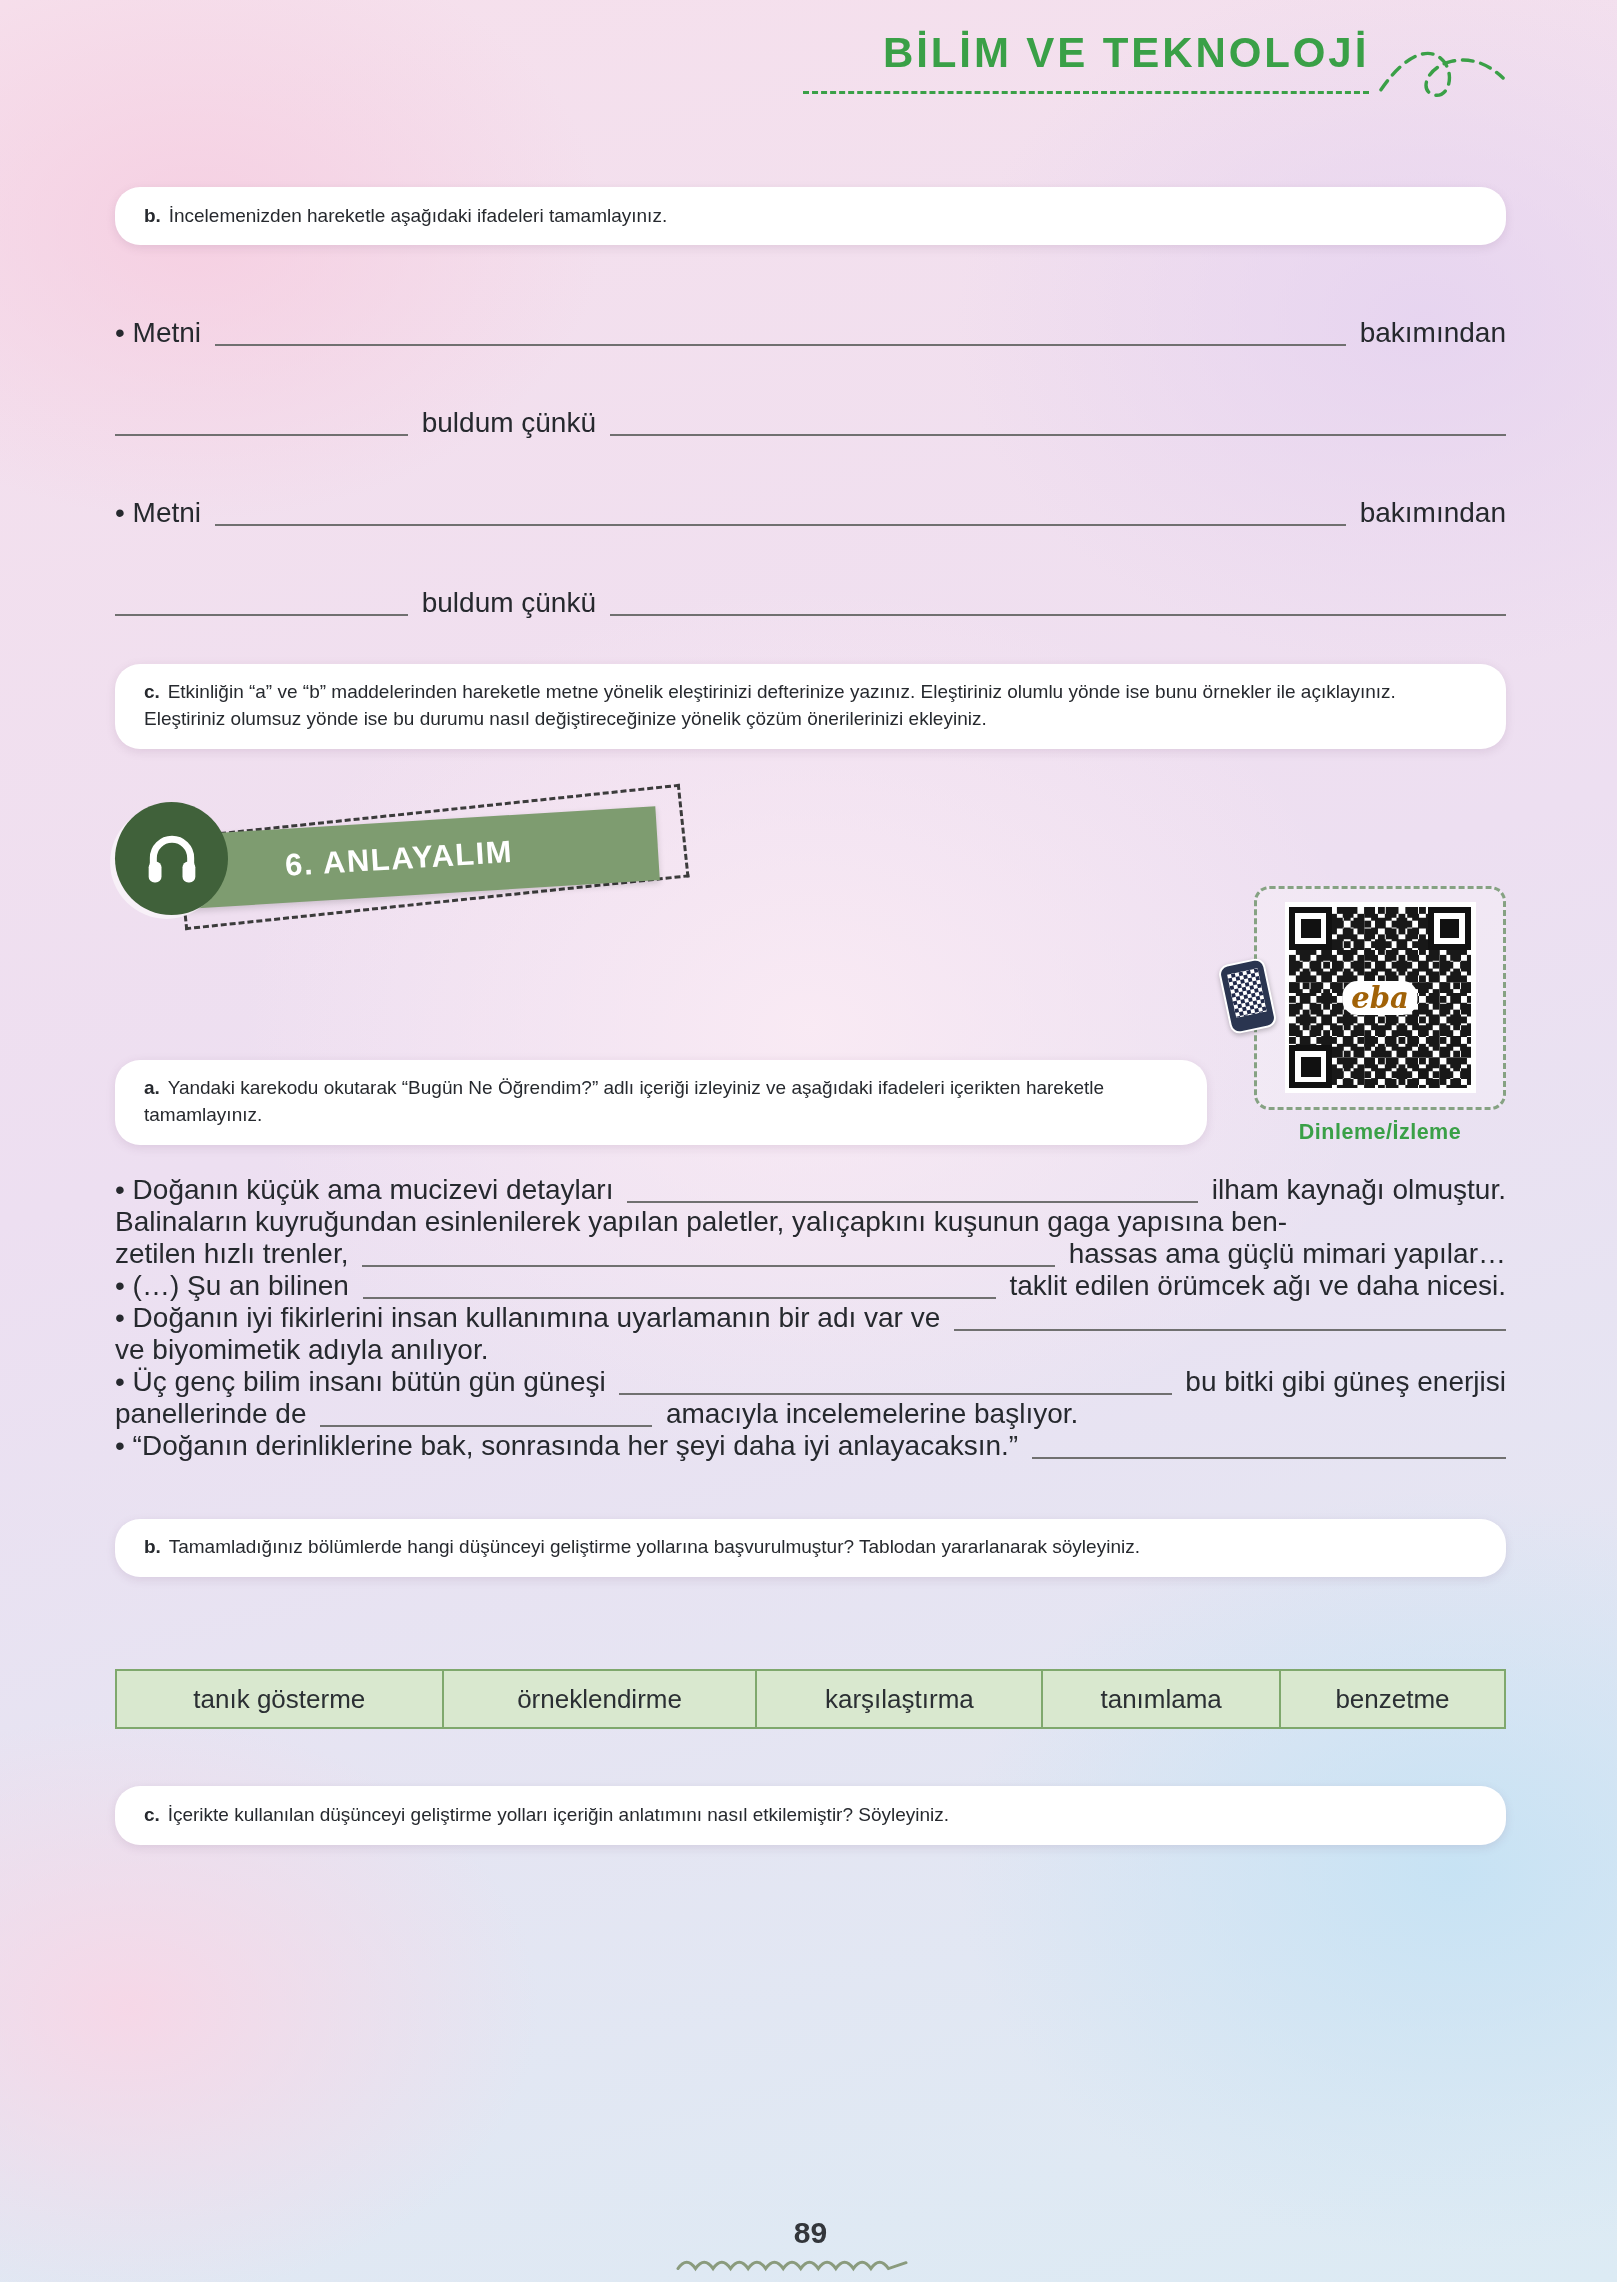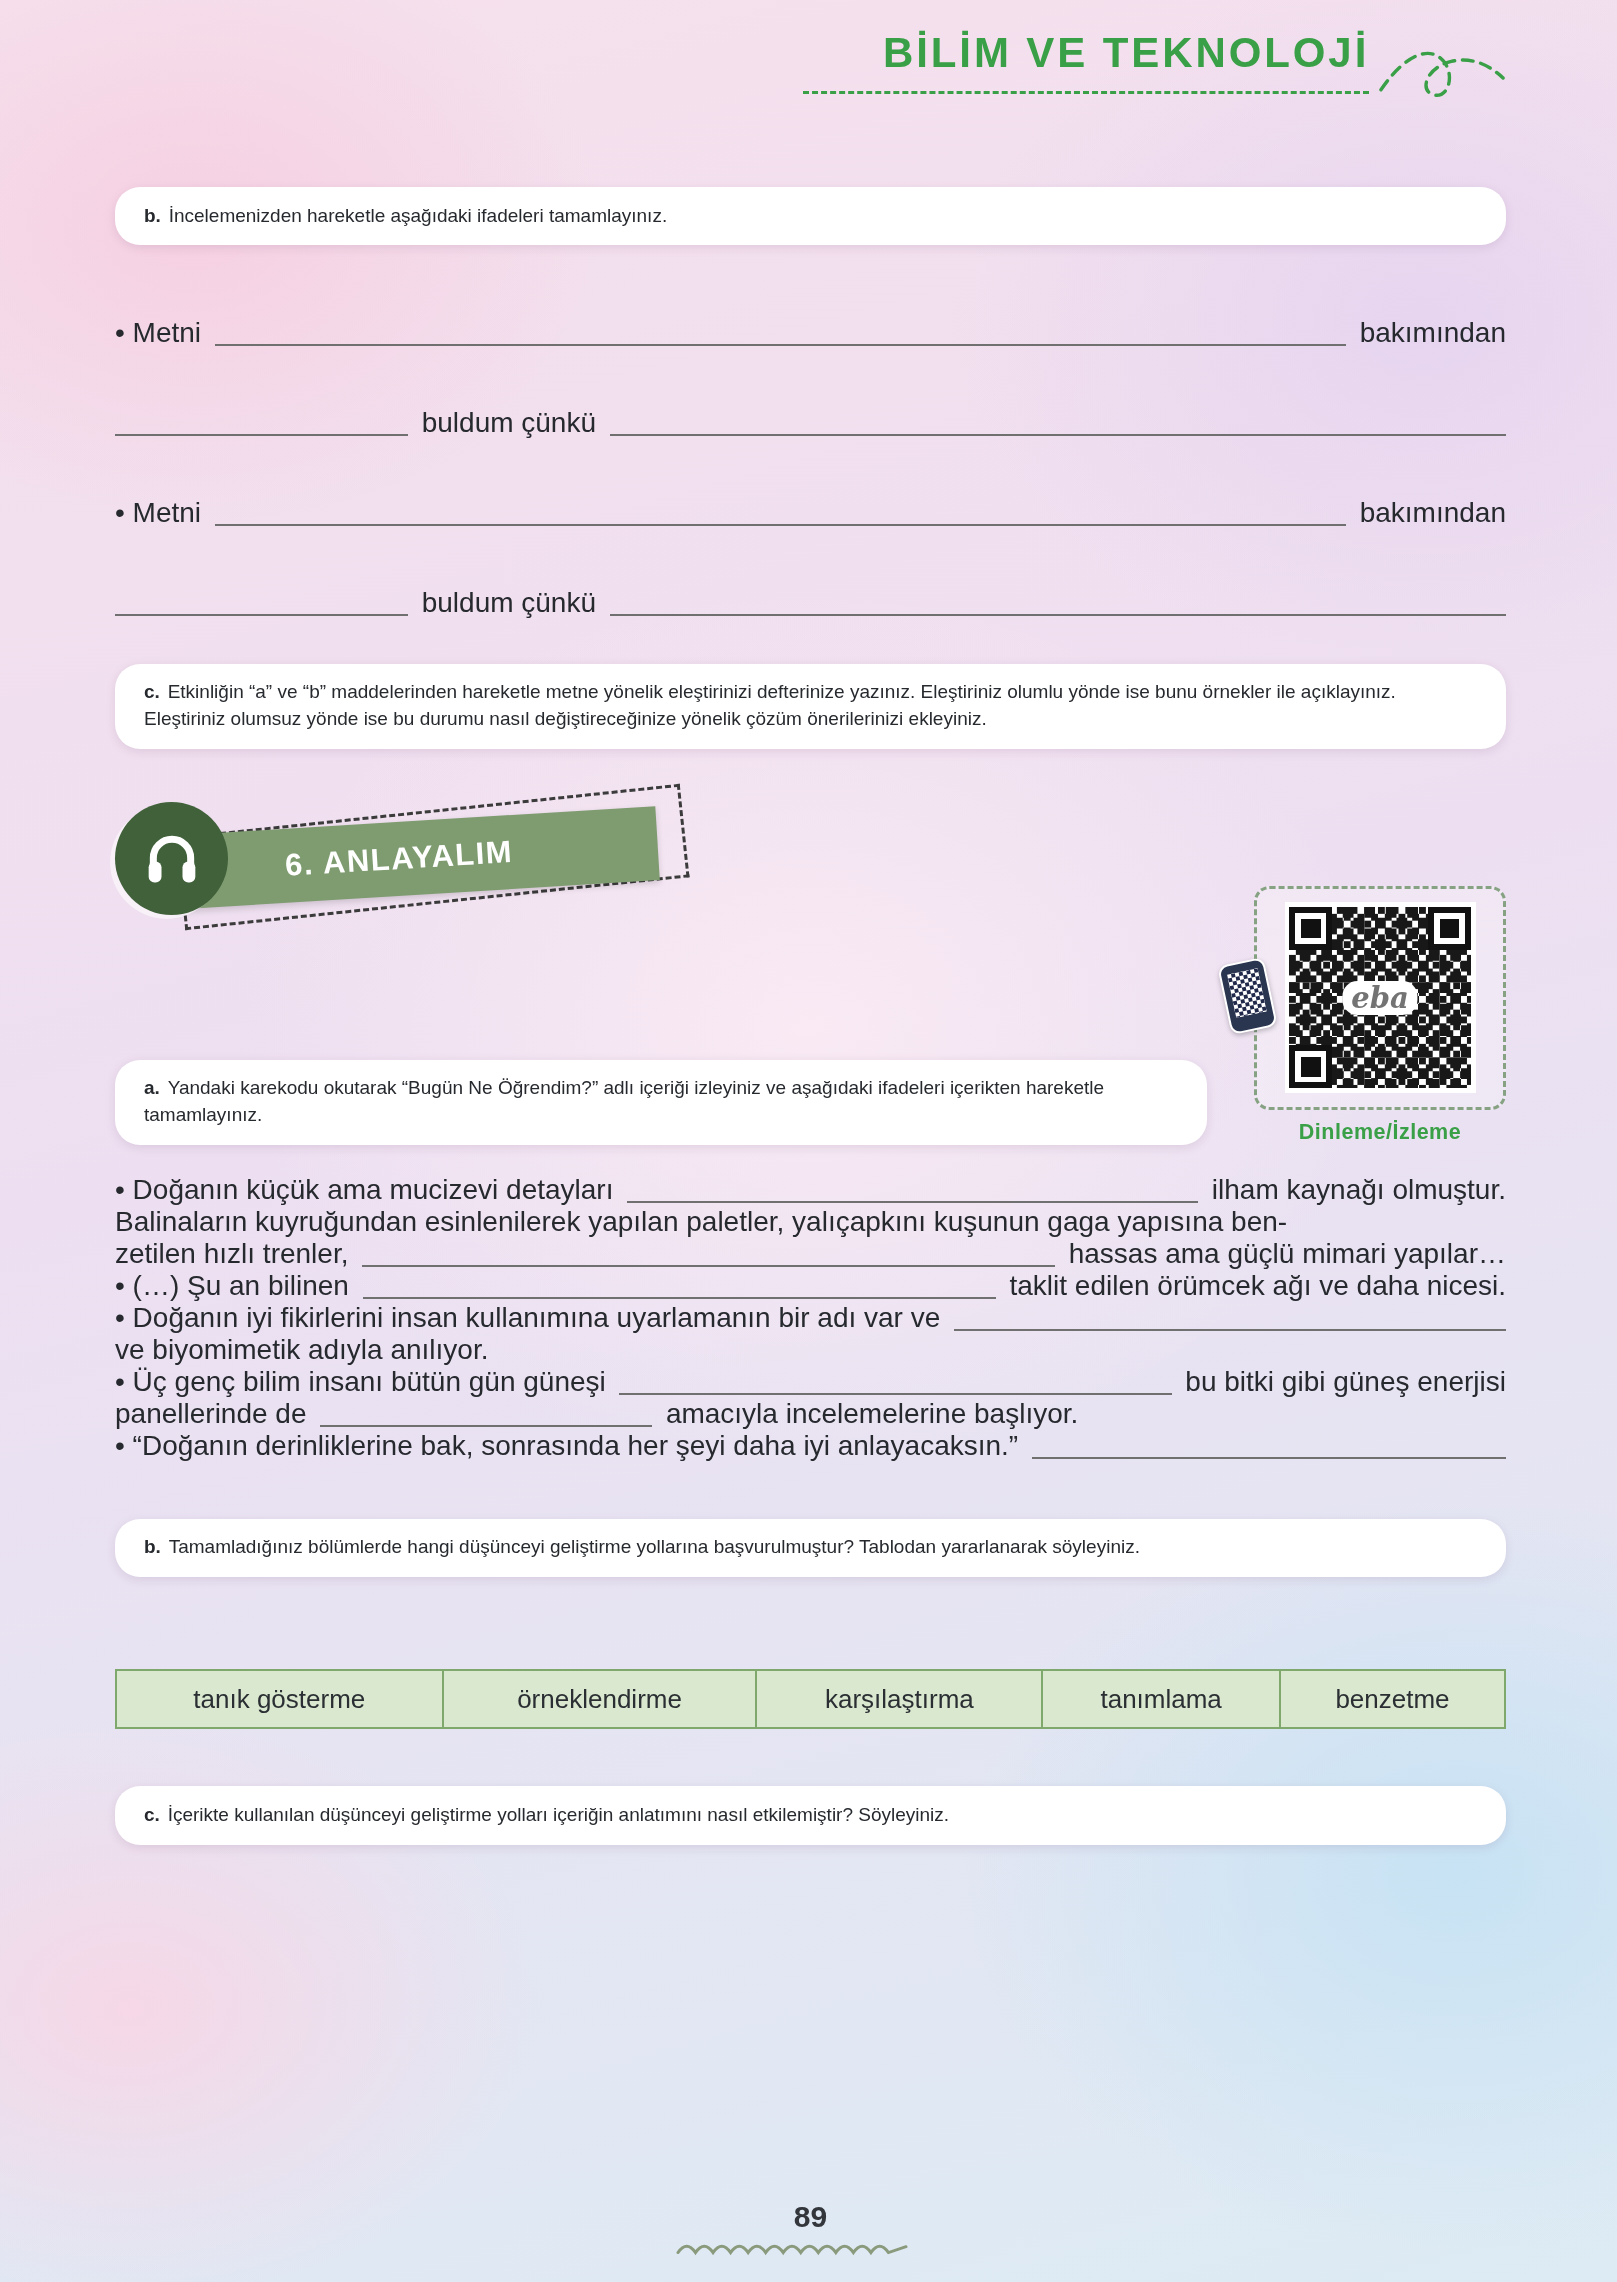--- a/index.html
+++ b/index.html
@@ -100,21 +100,21 @@
       repeating-conic-gradient(#181818 0% 25%, rgba(255,255,255,0) 0% 50%),
       repeating-conic-gradient(#181818 0% 25%, #ffffff 0% 50%);
     background-size:21.5px 21.5px, 13.7px 13.7px;
   }
   .qr-finder{ position:absolute; width:43px; height:43px; background:#fff; border:6.8px solid #111; }
   .qr-finder::after{ content:""; position:absolute; inset:5.9px; background:#111; }
   .qr-tl{ top:4.9px; left:4.9px; } .qr-tr{ top:4.9px; right:4.9px; } .qr-bl{ bottom:4.9px; left:4.9px; }
   .qr-logo{
     position:absolute; top:50%; left:50%; transform:translate(-50%,-50%);
     background:#fff; padding:0 8.8px; border-radius:15px;
-    color:#737373; font-weight:bold; font-style:italic; font-size:29px;
+    color:#a16207; font-weight:bold; font-style:italic; font-size:29px;
     font-family:"DejaVu Serif", serif;
   }
   .phone{
     position:absolute; left:-33px; top:72px; width:47px; height:70px;
     background:#2a3550; border:2.9px solid #fff; border-radius:9.8px;
     transform:rotate(-12deg); box-shadow:0 2px 4.9px rgba(0,0,0,.25); z-index:4;
   }
   .phone-screen{
     position:absolute; inset:7.8px 5.9px 13.7px 5.9px; background:#fff;
     background-image:repeating-conic-gradient(#20294a 0% 25%, #ffffff 0% 50%);
@@ -130,21 +130,21 @@
   
   .methods-table{
     width:100%; margin-top:92px; border-collapse:collapse;padding-left:8px;
   }
   .methods-table td{
     border:2.4px solid #7fa86d; background:#d9e8cf;
     text-align:center; font-size:26px; padding:12.7px 5.9px; color:#2b2f33;
   }
 
   
-  .footer{ margin-top:auto; padding-bottom:23px; text-align:center; }
+  .footer{ margin-top:auto; padding-bottom:7px; text-align:center; }
   .page-num{ font-size:30px; font-weight:bold; color:#33363b; }
   .squiggle{ display:block; margin:2px auto 0; }
 </style>
 </head>
 <body>
 
 <div class="page">
 
   <div class="header">
     <div class="title-col">

